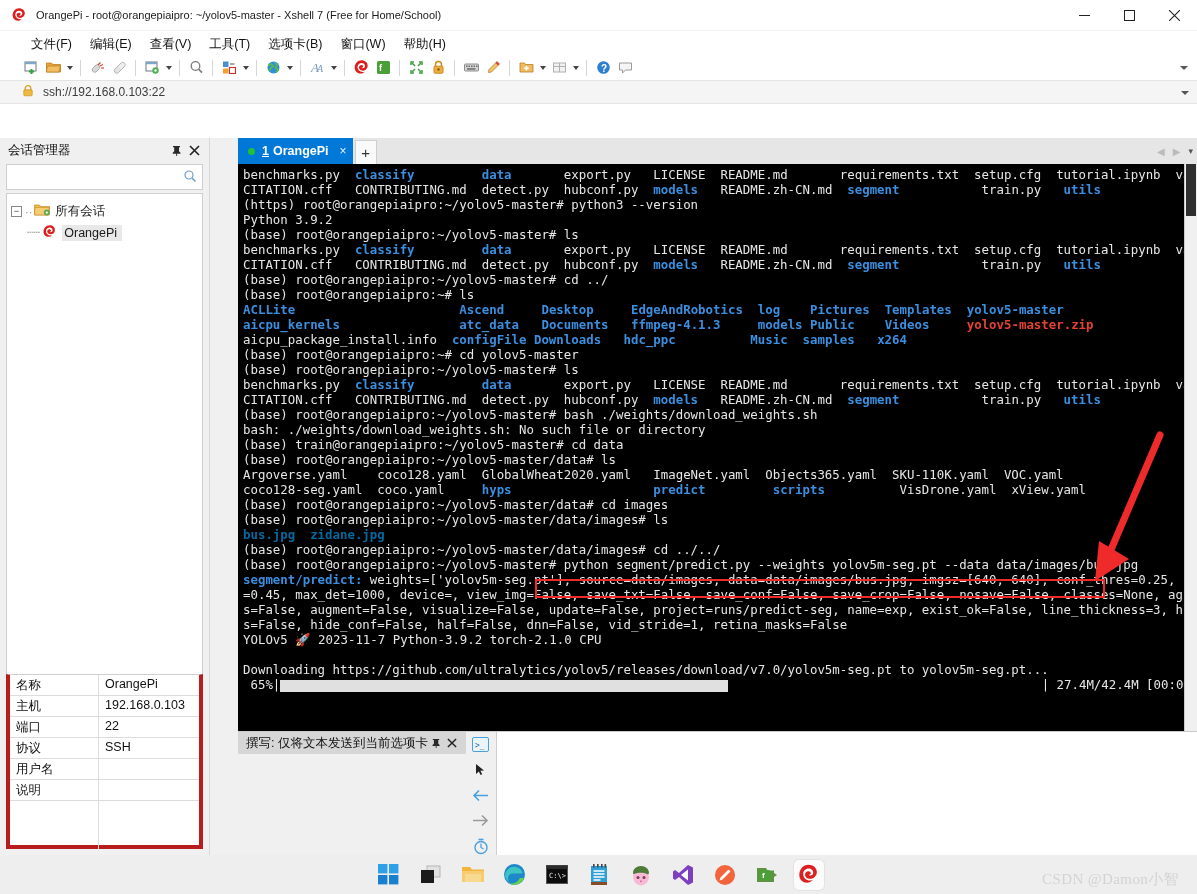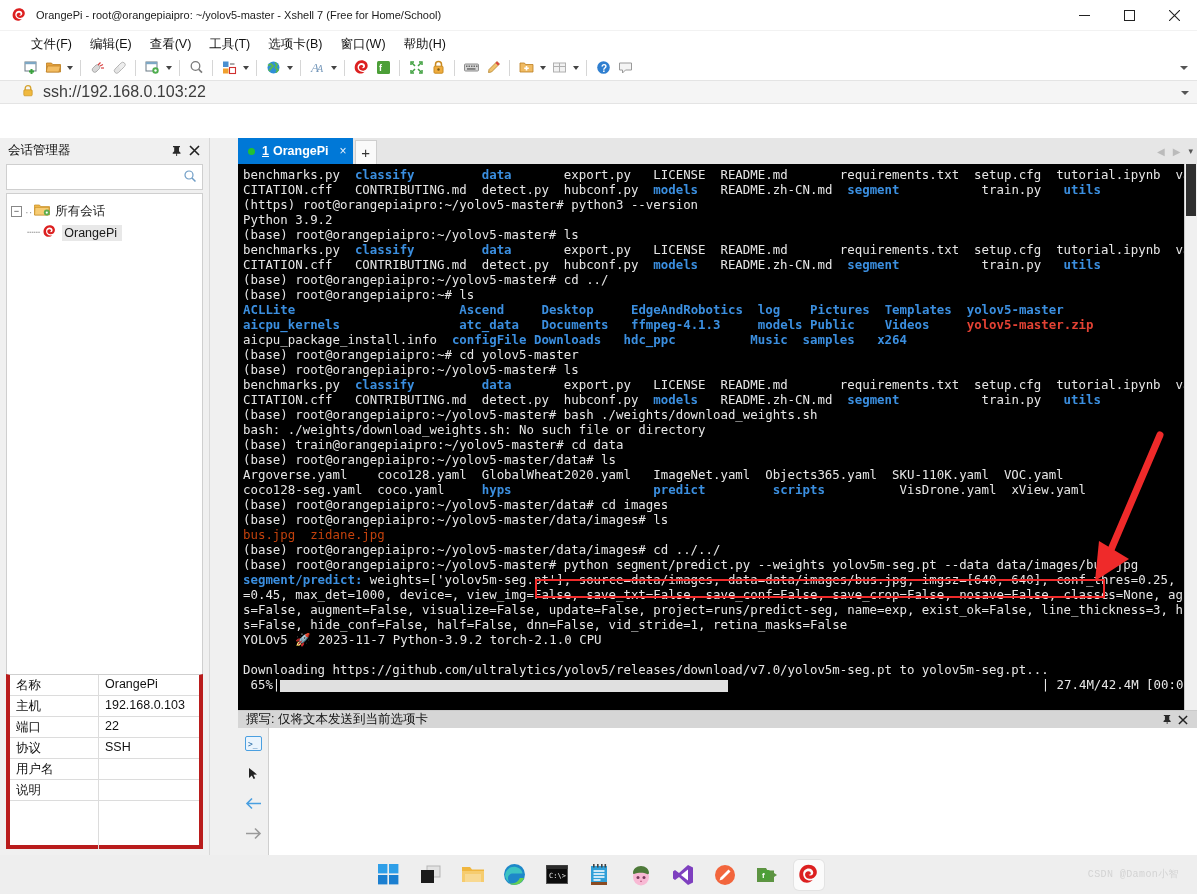--- a/index.html
+++ b/index.html
@@ -39,21 +39,21 @@
   .tsep { width:1px; height:16px; background:#d6d6d6; margin:0 5px; }
   .tb-overflow { position:absolute; right:6px; top:0; height:25px; width:14px;
                  display:flex; align-items:center; justify-content:center; }
   .tb-overflow::after { content:""; border-left:4px solid transparent; border-right:4px solid transparent;
                         border-top:4px solid #555; }
 
   
   .addressbar { height:24px; background:#f5f5f5; border-top:1px solid #e4e4e4;
                 border-bottom:1px solid #e4e4e4; display:flex; align-items:center;
                 padding-left:22px; position:relative; }
-  .addr-text { font-size:16px; color:#3c3c3c; margin-left:9px; }
+  .addr-text { font-size:12px; color:#3c3c3c; margin-left:9px; }
   .addr-caret { position:absolute; right:8px; top:0; height:24px; display:flex; align-items:center; }
   .addr-caret::after { content:""; border-left:4px solid transparent; border-right:4px solid transparent;
                        border-top:4px solid #555; }
 
   
   .hintbar { height:25px; background:#ffffff; display:flex; align-items:center; padding-left:21px; }
   .hint-text { font-size:12px; color:#6b6b6b; margin-left:8px; }
 
   
   .main { position:absolute; left:0; top:138px; right:0; bottom:39px; display:flex; background:#f0f0f0;gap:28px; }
@@ -107,55 +107,55 @@
   
   .termwrap { flex:1; background:#000; position:relative; overflow:hidden; display:flex; }
   .term { flex:1; padding:3px 0 0 5px; overflow:hidden; }
   .term pre {
     margin:0; font-family:"DejaVu Sans Mono", monospace;
     font-size:12.4px; line-height:15px; color:#d8d8d8;
     white-space:pre; letter-spacing:0px;
   }
   .c-blue { color:#3b8fe0; font-weight:bold; }
   .c-red { color:#e34234; font-weight:bold; }
-  .c-mag { color:#c2410c; font-weight:normal;text-align:center; }
+  .c-mag { color:#0369a1; font-weight:bold;text-align:center; }
   .c-white { color:#e6e6e6; }
   .termscroll { width:13px; background:#f0f0f0; border-left:1px solid #cacaca; position:relative; }
   .termscroll .thumb { position:absolute; left:1px; right:1px; top:0; height:52px; background:#2f2f2f; }
 
   
   .redbox { position:absolute; border:2px solid #ef2a2a; pointer-events:none; }
   .arrowsvg { position:absolute; pointer-events:none; }
 
   
   .pbar-track { display:inline-block; vertical-align:middle; height:12px; }
 
   
-  .compose { height:145px; display:flex; flex-direction:column; background:#f0f0f0;
+  .compose { height:124px; display:flex; background:#f0f0f0;
              border-top:1px solid #cacaca; }
   .compose-head { height:22px; background:#d6d6d6; display:flex; align-items:center;
                   padding:0 6px 0 8px; font-size:12.5px; color:#111; }
   .compose-head .ctitle { flex:1; }
   .compose-head .cbtn { width:16px; height:16px; display:flex; align-items:center;
                         justify-content:center; font-size:11px; color:#222; }
   .compose-body { flex:1; display:flex; }
   .compose-rail { width:30px; background:#f0f0f0; display:flex; flex-direction:column;
                   align-items:center; padding-top:5px; gap:10px; }
   .rail-btn { width:20px; height:20px; display:flex; align-items:center; justify-content:center; }
   .compose-input { flex:1; background:#fff; border-left:1px solid #cfcfcf; }
 
   
   .taskbar { position:absolute; left:0; bottom:0; width:1197px; height:39px; background:#eeeeee;
              display:flex; align-items:center; justify-content:center; }
   .tasklist { display:flex; align-items:center; gap:12px; }
   .taskicon { width:30px; height:30px; display:flex; align-items:center; justify-content:center;
               border-radius:5px; position:relative; }
   .taskicon.active { background:#fbfbfb; box-shadow:0 0 0 1px #e3e3e3; }
-  .watermark { position:absolute; right:18px; bottom:13px; font-size:10px; color:#d3d3d3;
-               font-family:Liberation Mono, monospace; letter-spacing:0.4px; }
+  .watermark { position:absolute; right:18px; bottom:5px; font-size:15px; color:#d3d3d3;
+               font-family:Liberation Serif, serif; letter-spacing:0.4px; }
 </style>
 </head>
 <body>
 
 <div id="app">
 
   <div class="titlebar">
     <span class="tb-icon">
       <svg width="16" height="16" viewBox="0 0 16 16">
         <path d="M8 1.2c3.3 0 5.8 2.2 5.8 5.1 0 2.7-2.1 4.7-4.6 4.7-2.1 0-3.6-1.3-3.6-2.9 0-1.4 1-2.4 2.3-2.4 1 0 1.7.6 1.7 1.4 0 .6-.4 1-.9 1-.3 0-.5-.1-.6-.3.1.5.6.9 1.3.9 1.1 0 1.9-.9 1.9-2.1 0-1.6-1.4-2.8-3.2-2.8C6 3.8 4.3 5.4 4.3 7.6c0 2.6 2.1 4.6 4.9 4.6.6 0 1.2-.1 1.7-.3-1 1.1-2.4 1.8-4 1.8-3 0-5.3-2.3-5.3-5.4C1.6 4.4 4.3 1.2 8 1.2z" fill="#dc2020"></path>

